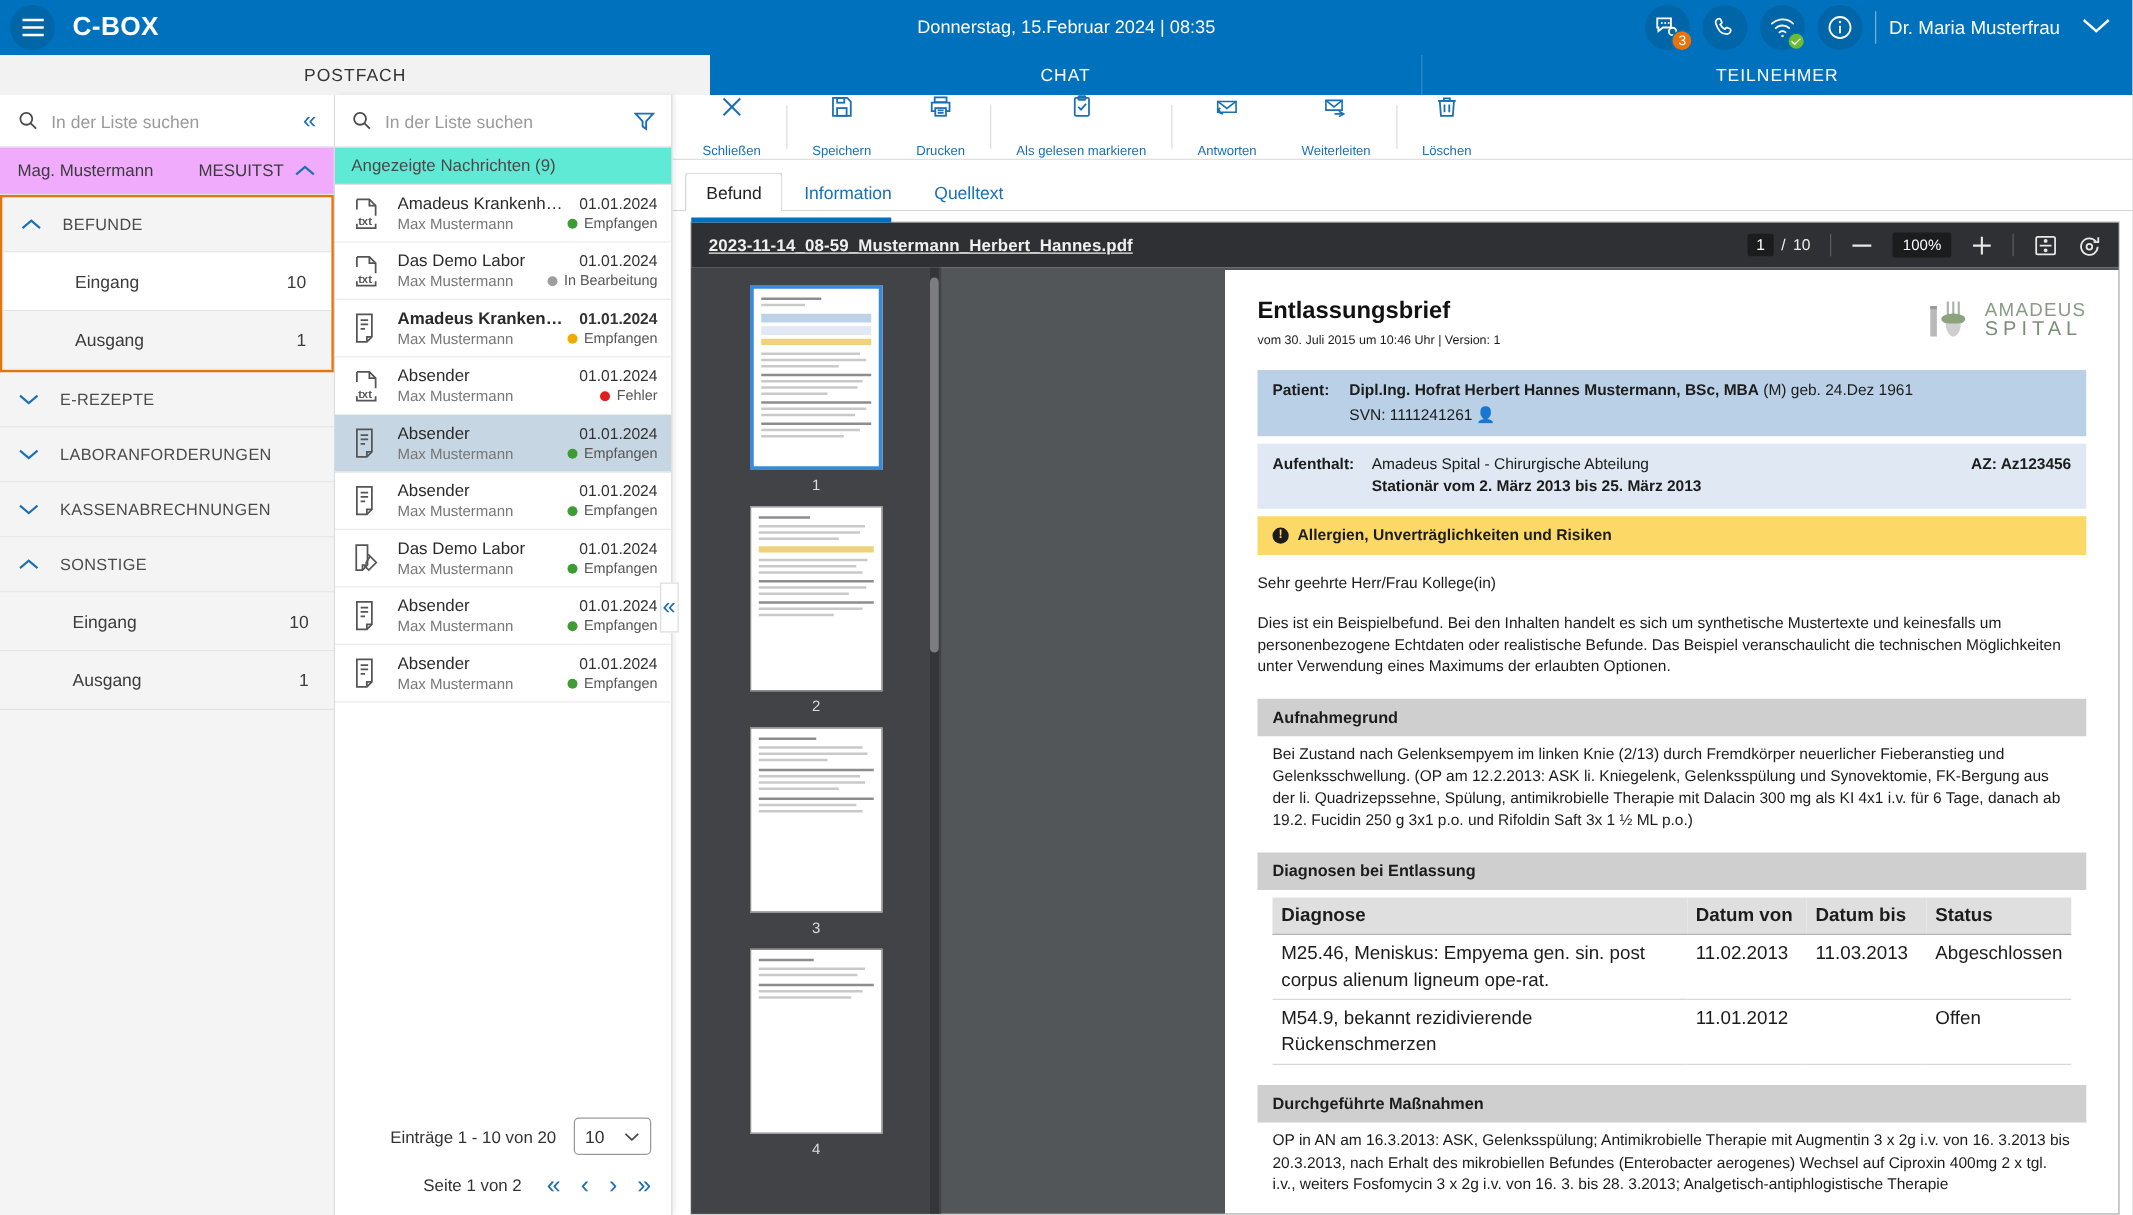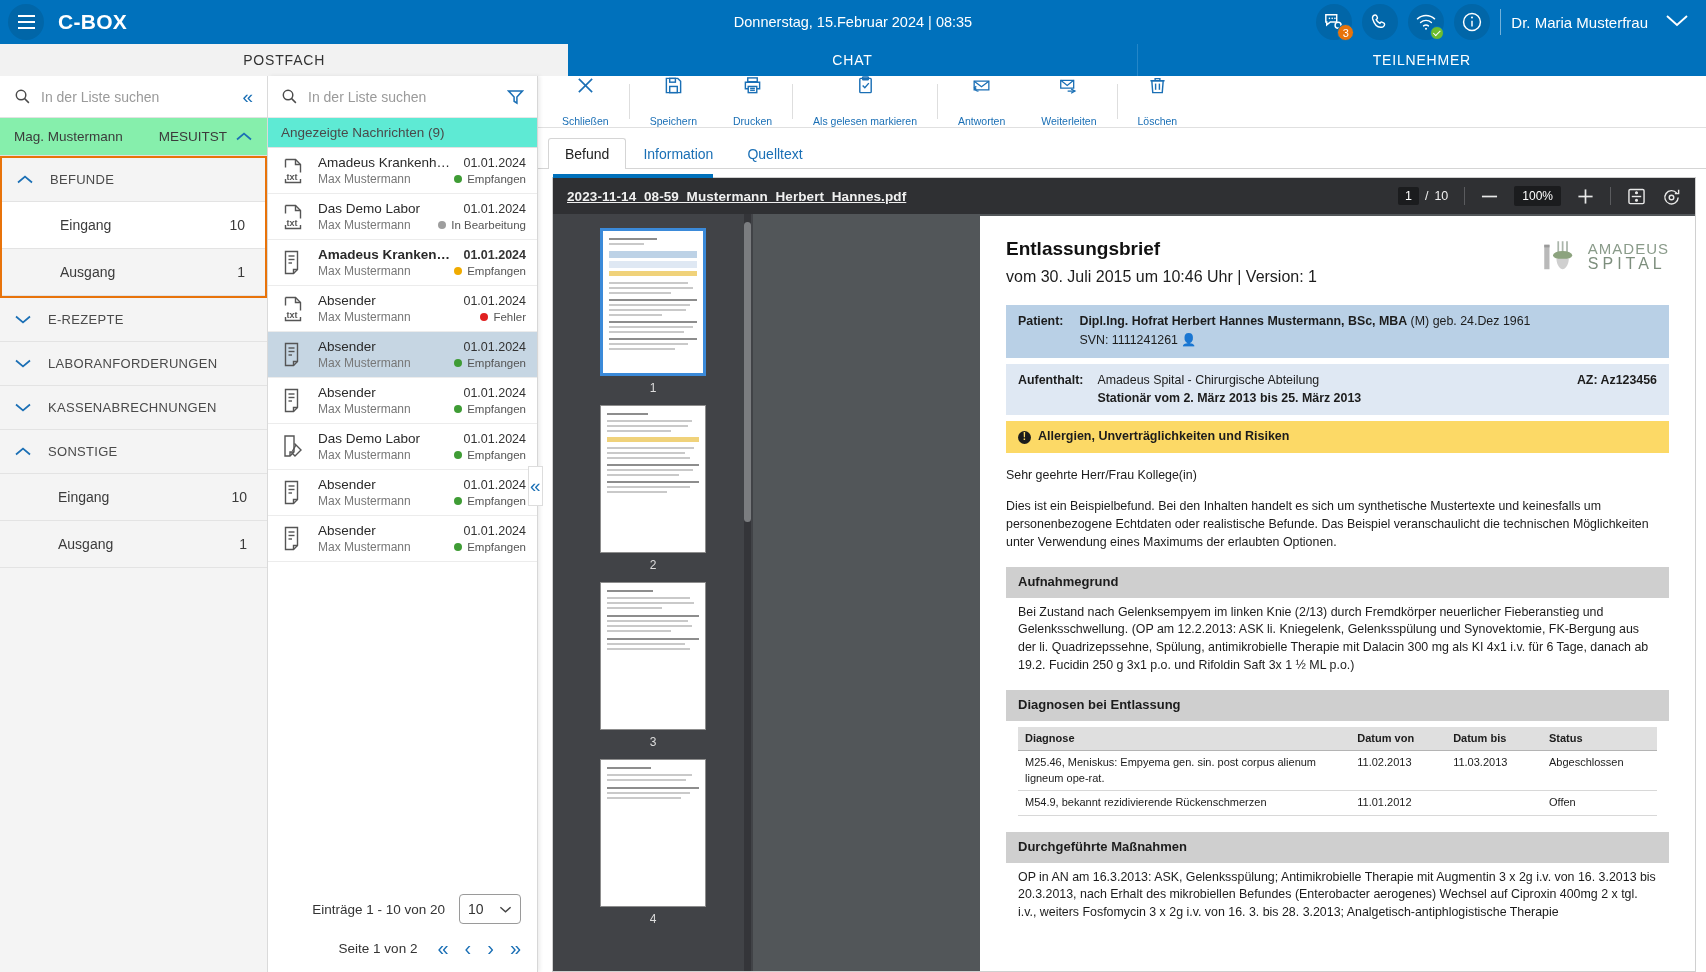--- a/index.html
+++ b/index.html
@@ -81,21 +81,21 @@
   .side-search input {
     border: none; outline: none; font-size: 14px; color: #444; flex:1;
     background: transparent; font-family: inherit;
   }
   .side-search input::placeholder { color:#9a9a9a; }
   .collapse-chevrons { color:#1a6fb5; cursor:pointer; font-size:19px; line-height:1; }
 
   .side-user {
     height: 38px; display:flex; align-items:center; justify-content:space-between;
     padding: 0 14px; font-size: 13.5px; color: #3b3b3b;
-    background: #86efac; border-bottom: 1px solid #e0e0e0;
+    background: #f0abfc; border-bottom: 1px solid #e0e0e0;
   }
   .side-user .right { display:flex; align-items:center; gap:8px; color:#3b3b3b; }
 
   .group-highlight { border: 2px solid #e8730a; }
   .side-group-hdr {
     height: 44px; display:flex; align-items:center; gap:16px; padding: 0 14px;
     font-size: 13px; color: #4a4a4a; letter-spacing: .3px; cursor: pointer;
     background: #f4f4f4; border-bottom: 1px solid #e3e3e3;
   }
   .side-item {
@@ -214,21 +214,21 @@
   }
   .thumb-track { position:absolute; right:2px; top:0; bottom:0; width:7px; background:#343539; }
 
   .pdf-page-area { flex:1; overflow:hidden; display:flex; justify-content:flex-end; padding-top: 2px; padding-left: 19px; }
   .pdf-page {
     background:#fff; width: 100%; max-width: 715px; padding: 20px 26px; overflow:hidden;
     font-size:12.4px; color:#1c1c1c; line-height:1.42;
   }
   .doc-hdr { display:flex; justify-content:space-between; align-items:flex-start; }
   .doc-title { font-size:19px; font-weight:bold; color:#111; }
-  .doc-sub { font-size:16px; margin-top:3px; }
+  .doc-sub { font-size:10px; margin-top:3px; }
   .logo-box { display:flex; align-items:center; gap:7px; }
   .logo-mark { width:42px; height:42px; flex:none; }
   .logo-txt1 { font-size:15px; color:#8a9b8a; letter-spacing:1px; line-height:1.05; }
   .logo-txt2 { font-size:16px; color:#7d8e7d; letter-spacing:4px; line-height:1.05; }
 
   .blk-patient {
     background:#b9d0e6; padding: 8px 12px; margin-top: 16px; display:flex; gap:16px;
   }
   .blk-aufenthalt {
     background:#dfe8f3; padding: 8px 12px; margin-top: 6px; display:flex; gap:16px;
@@ -242,21 +242,21 @@
   .warn-bullet {
     width:13px;height:13px;border-radius:50%;background:#1c1c1c;color:#fcd966;
     font-size:10px;display:flex;align-items:center;justify-content:center;font-weight:bold;
   }
   .para-it { margin-top: 14px; }
   .sec-hdr {
     background:#cfcfcf; padding: 6px 12px; margin-top: 16px;
     font-weight:bold; font-size:13px;
   }
   .sec-body { padding: 6px 12px 0; }
-  table.dx { width:100%; border-collapse:collapse; margin-top:6px; font-size:11px; }
+  table.dx { width:100%; border-collapse:collapse; margin-top:6px; font-size:15px; }
   table.dx th {
     background:#dfdfdf; text-align:left; font-weight:bold; padding: 4px 7px;
     border-bottom:1px solid #b4b4b4;
   }
   table.dx td { padding: 4px 7px; border-bottom:1px solid #d8d8d8; vertical-align:top; }
   .handle-left {
     position:absolute; left:-9px; top:50%; transform:translateY(-50%);
     color:#1a6fb5; font-size:19px; cursor:pointer; background:#fff;
     padding: 8px 1px; border:1px solid #ddd; z-index:5;
   }

